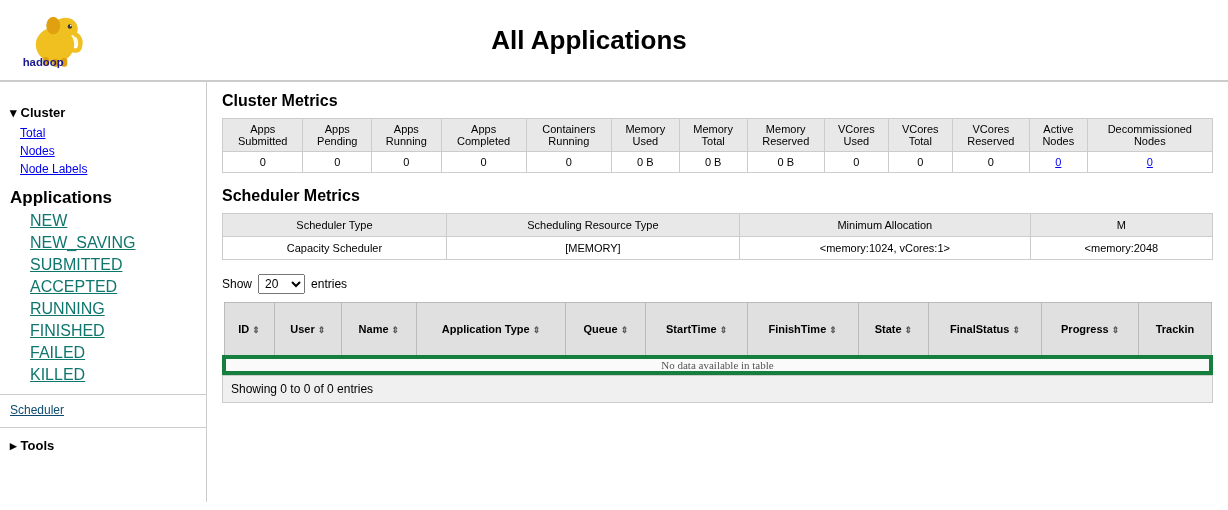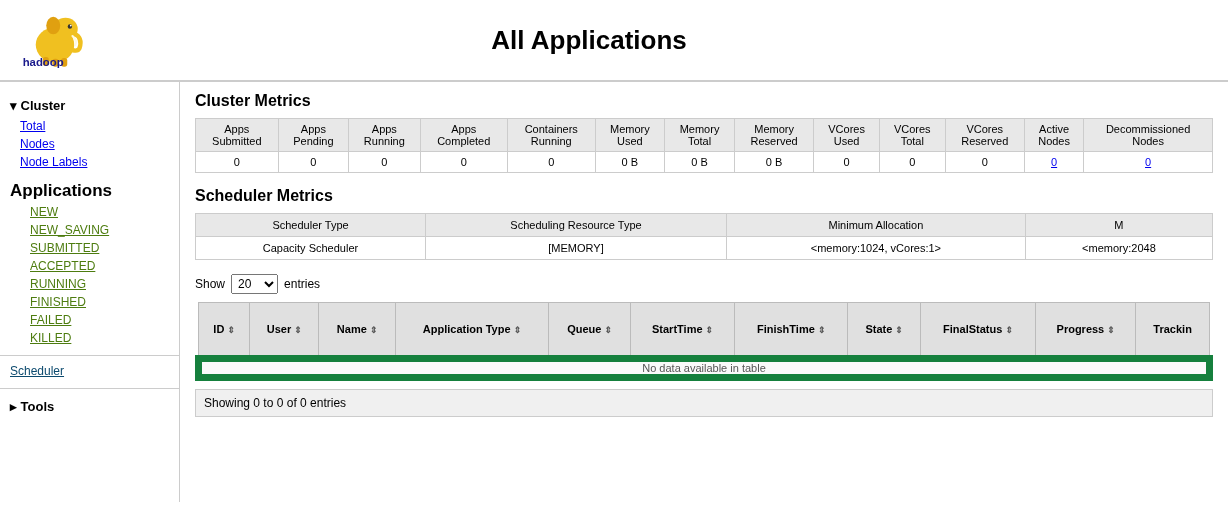--- a/index.html
+++ b/index.html
@@ -31,23 +31,23 @@
     }
 
     
     #main {
       display: flex;
       min-height: 420px;
     }
 
     
     #sidebar {
-      width: 180px;
+      width: 207px;
       border-right: 1px solid #ccc;
-      padding: 12px 0;
+      padding: 19px 0;
       flex-shrink: 0;
     }
     .sidebar-section {
       margin-bottom: 8px;
     }
     .sidebar-section-header {
       display: flex;
       align-items: center;
       gap: 4px;
       padding: 4px 10px;
@@ -57,23 +57,23 @@
     }
     .sidebar-item {
       padding: 2px 10px 2px 20px;
       font-size: 12px;
       cursor: pointer;
       color: #00e;
       text-decoration: underline;
     }
     .sidebar-sub-item {
       padding: 2px 10px 2px 30px;
-      font-size: 12px;
+      font-size: 16px;
       cursor: pointer;
-      color: #4d7c0f;
+      color: #0f766e;
       text-decoration: underline;
     }
     .section-divider {
       border-top: 1px solid #ccc;
       margin: 6px 0;
     }
 
     
     #content {
       flex: 1;
@@ -143,37 +143,37 @@
       width: 100%;
     }
     .apps-table th {
       background: #e0e0e0;
       border: 1px solid #bbb;
       padding: 20px 8px;
       text-align: center;
       white-space: nowrap;
     }
     .apps-table td {
-      border: 7px solid #15803d;
+      border: 4px solid #15803d;
       padding: 0 8px;
       text-align: center;
+      font-family: Liberation Serif, serif;
     }
     .no-data-row td {
       text-align: center;
       color: #555;
       background: #fafafa;
     }
     .sort-icon {
       font-size: 9px;
       color: #555;
     }
 
     
     .showing-entries {
-      margin-top: 8px;
       padding: 6px 8px;
       background: #f0f0f0;
       border: 1px solid #ccc;
       font-size: 12px;
     }
 
     
     .arrow-down::before { content: '▾ '; }
     .arrow-right::before { content: '▸ '; }
   </style>

